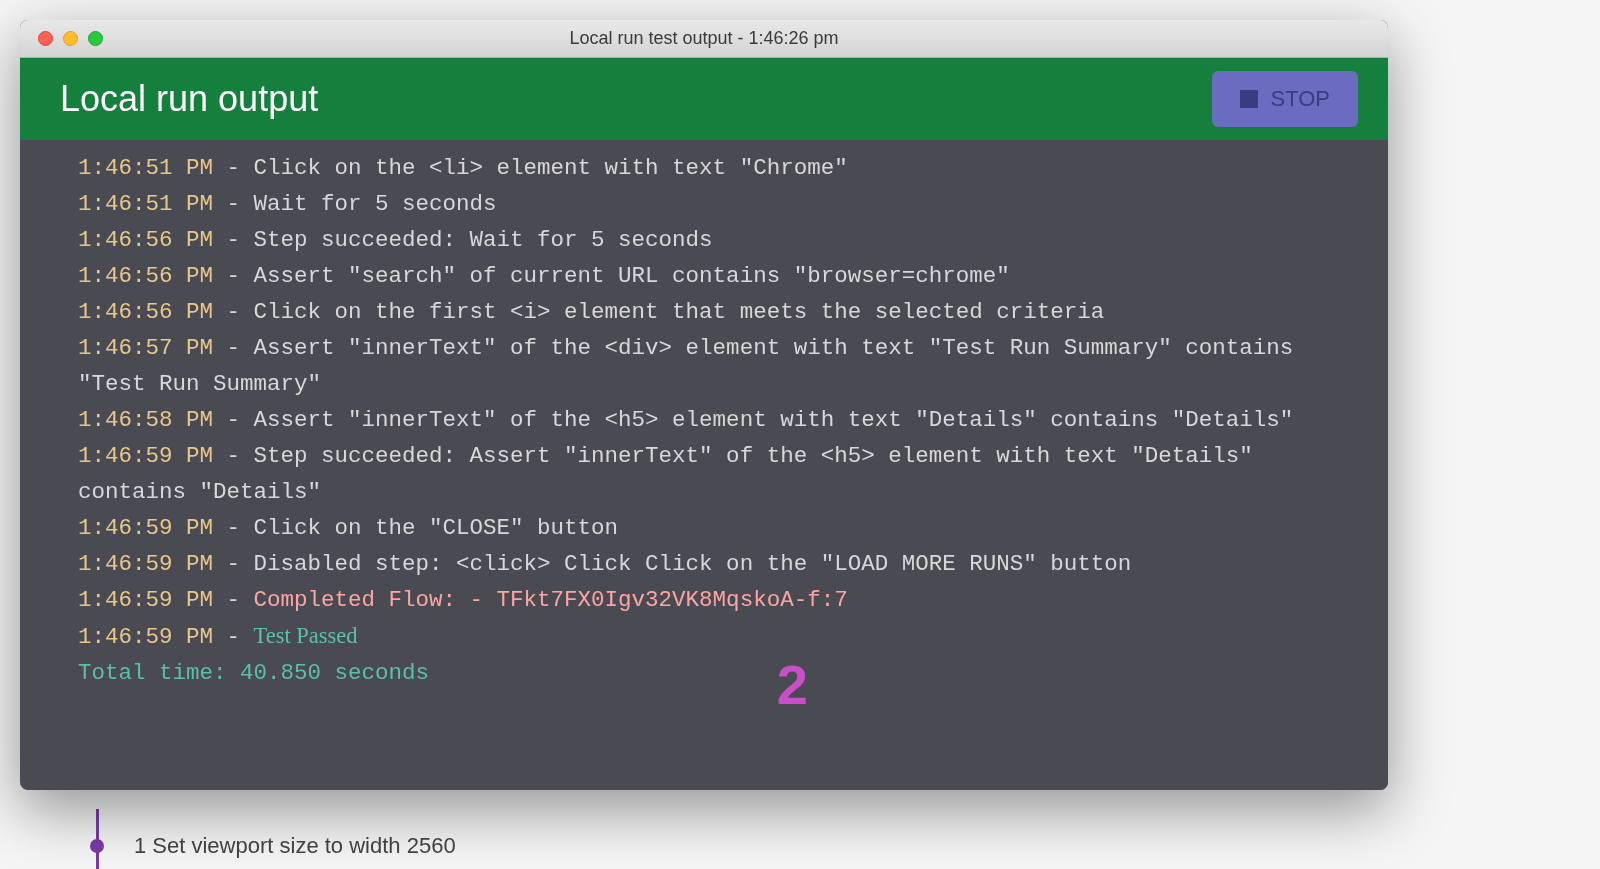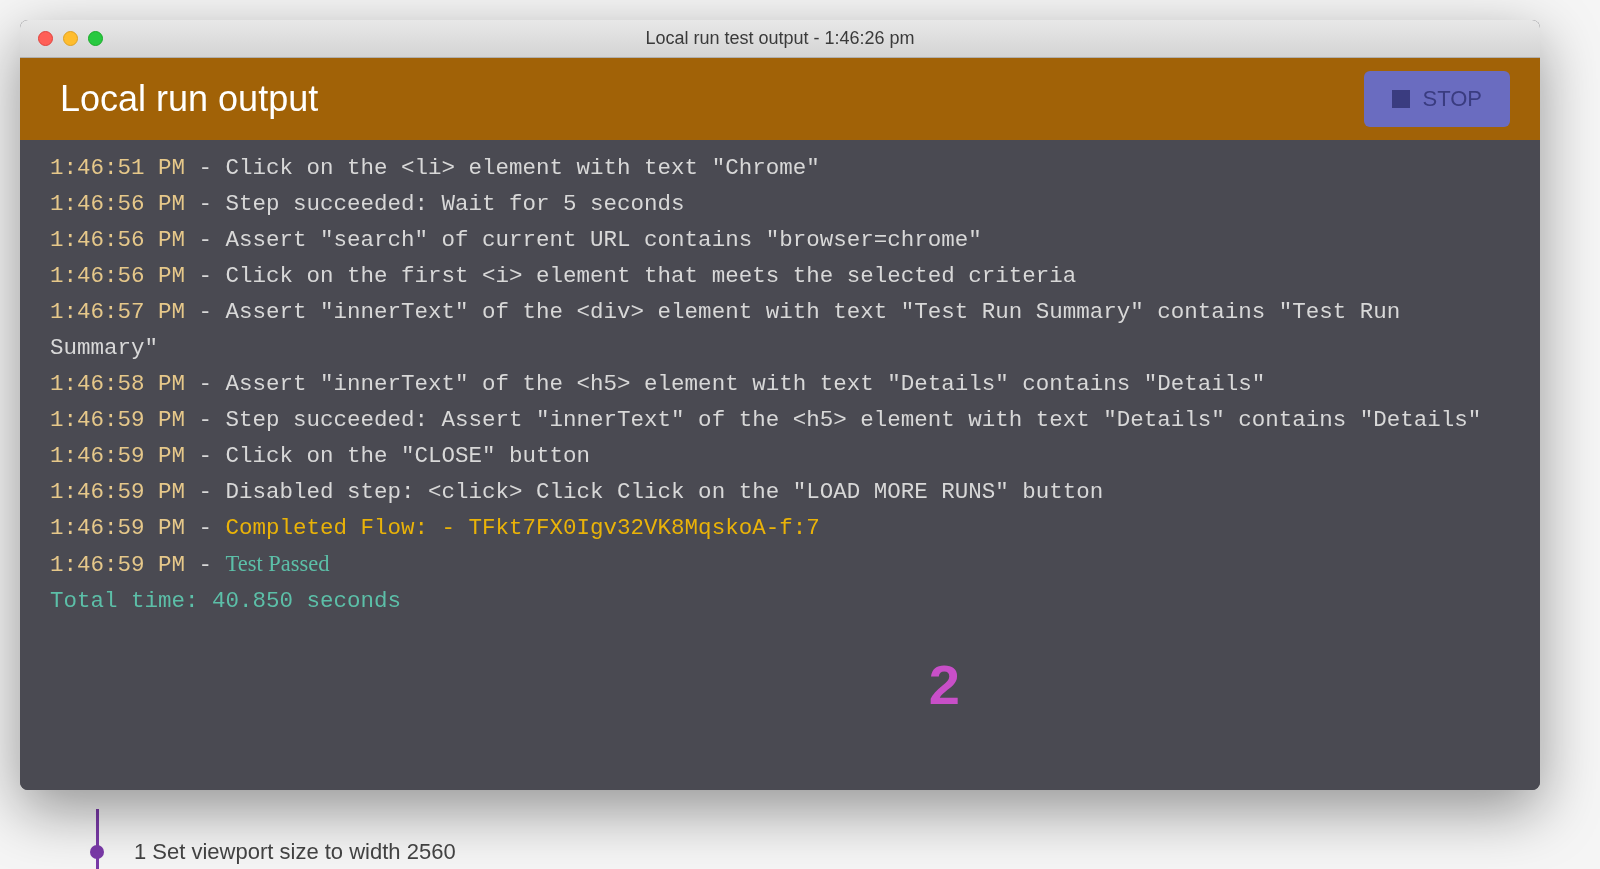--- a/index.html
+++ b/index.html
@@ -11,21 +11,21 @@
     overflow: hidden;
     position: relative;
   }
   .background-app {
     position: absolute;
     top: 0; left: 0; right: 0; bottom: 0;
     background: #f5f5f5;
   }
   .bg-step {
     position: absolute;
-    bottom: 4px;
+    bottom: 10px;
     left: 90px;
     display: flex;
     align-items: center;
     gap: 30px;
     color: #444;
     font-size: 22px;
   }
   .bg-step-dot {
     width: 14px;
     height: 14px;
@@ -56,21 +56,21 @@
     gap: 14px;
     cursor: pointer;
     box-shadow: 0 2px 6px rgba(0,0,0,0.15);
   }
   .start-run-btn svg { width: 26px; height: 26px; }
 
   .window {
     position: absolute;
     top: 20px;
     left: 20px;
-    width: 1520px;
+    width: 1368px;
     height: 770px;
     background: #4a4a52;
     border-radius: 8px;
     box-shadow: 0 20px 60px rgba(0,0,0,0.4);
     overflow: hidden;
     display: flex;
     flex-direction: column;
   }
   .titlebar {
     height: 38px;
@@ -94,21 +94,21 @@
   .tl-green { background: #28c940; border: 1px solid #1aab29; }
   .titlebar-title {
     position: absolute;
     left: 0; right: 0;
     text-align: center;
     font-size: 18px;
     color: #3a3a3a;
     pointer-events: none;
   }
   .header-bar {
-    background: #a16207;
+    background: #15803d;
     height: 82px;
     display: flex;
     align-items: center;
     justify-content: space-between;
     padding: 0 30px 0 40px;
   }
   .header-title {
     color: #fff;
     font-size: 36px;
     font-weight: 400;
@@ -132,26 +132,27 @@
   .console {
     flex: 1;
     background: #4a4a52;
     padding: 10px 30px 30px 30px;
     font-family: "SFMono-Regular", Consolas, "Liberation Mono", Menlo, monospace;
     font-size: 22.5px;
     line-height: 1.6;
     color: #d8d8d8;
     overflow: hidden;
     position: relative;
+    margin-left: 28px;
   }
   .log-line { white-space: pre-wrap; }
   .ts { color: #e6c88a; }
   .sep { color: #d8d8d8; }
   .msg { color: #d8d8d8; }
-  .msg-cyan { color: #eab308; }
+  .msg-cyan { color: #fca5a5; }
   .msg-teal { color: #5cbfa8; font-family: Liberation Serif, serif; }
   .total-line { color: #5cbfa8; }
   .big-two {
     position: absolute;
     right: 580px;
     bottom: 60px;
     color: #c84fc8;
     font-size: 56px;
     font-weight: 700;
     font-family: -apple-system, sans-serif;
@@ -182,20 +183,21 @@
     <div class="header-title">Local run output</div>
     <button class="stop-btn">
       <span class="stop-square"></span>
       <span>STOP</span>
     </button>
   </div>
 
   <div class="console">
     <div id="log-container">
         <div class="log-line"><span class="ts">1:46:51 PM</span><span class="sep"> - </span><span class="msg">Click on the &lt;li&gt; element with text "Chrome"</span></div>
+        <div class="log-line"><span class="ts">1:46:51 PM</span><span class="sep"> - </span><span class="msg">Wait for 5 seconds</span></div>
         <div class="log-line"><span class="ts">1:46:56 PM</span><span class="sep"> - </span><span class="msg">Step succeeded: Wait for 5 seconds</span></div>
         <div class="log-line"><span class="ts">1:46:56 PM</span><span class="sep"> - </span><span class="msg">Assert "search" of current URL contains "browser=chrome"</span></div>
         <div class="log-line"><span class="ts">1:46:56 PM</span><span class="sep"> - </span><span class="msg">Click on the first &lt;i&gt; element that meets the selected criteria</span></div>
         <div class="log-line"><span class="ts">1:46:57 PM</span><span class="sep"> - </span><span class="msg">Assert "innerText" of the &lt;div&gt; element with text "Test Run Summary" contains "Test Run Summary"</span></div>
         <div class="log-line"><span class="ts">1:46:58 PM</span><span class="sep"> - </span><span class="msg">Assert "innerText" of the &lt;h5&gt; element with text "Details" contains "Details"</span></div>
         <div class="log-line"><span class="ts">1:46:59 PM</span><span class="sep"> - </span><span class="msg">Step succeeded: Assert "innerText" of the &lt;h5&gt; element with text "Details" contains "Details"</span></div>
         <div class="log-line"><span class="ts">1:46:59 PM</span><span class="sep"> - </span><span class="msg">Click on the "CLOSE" button</span></div>
         <div class="log-line"><span class="ts">1:46:59 PM</span><span class="sep"> - </span><span class="msg">Disabled step: &lt;click&gt; Click Click on the "LOAD MORE RUNS" button</span></div>
         <div class="log-line"><span class="ts">1:46:59 PM</span><span class="sep"> - </span><span class="msg-cyan">Completed Flow: - TFkt7FX0Igv32VK8MqskoA-f:7</span></div>
         <div class="log-line"><span class="ts">1:46:59 PM</span><span class="sep"> - </span><span class="msg-teal">Test Passed</span></div>

